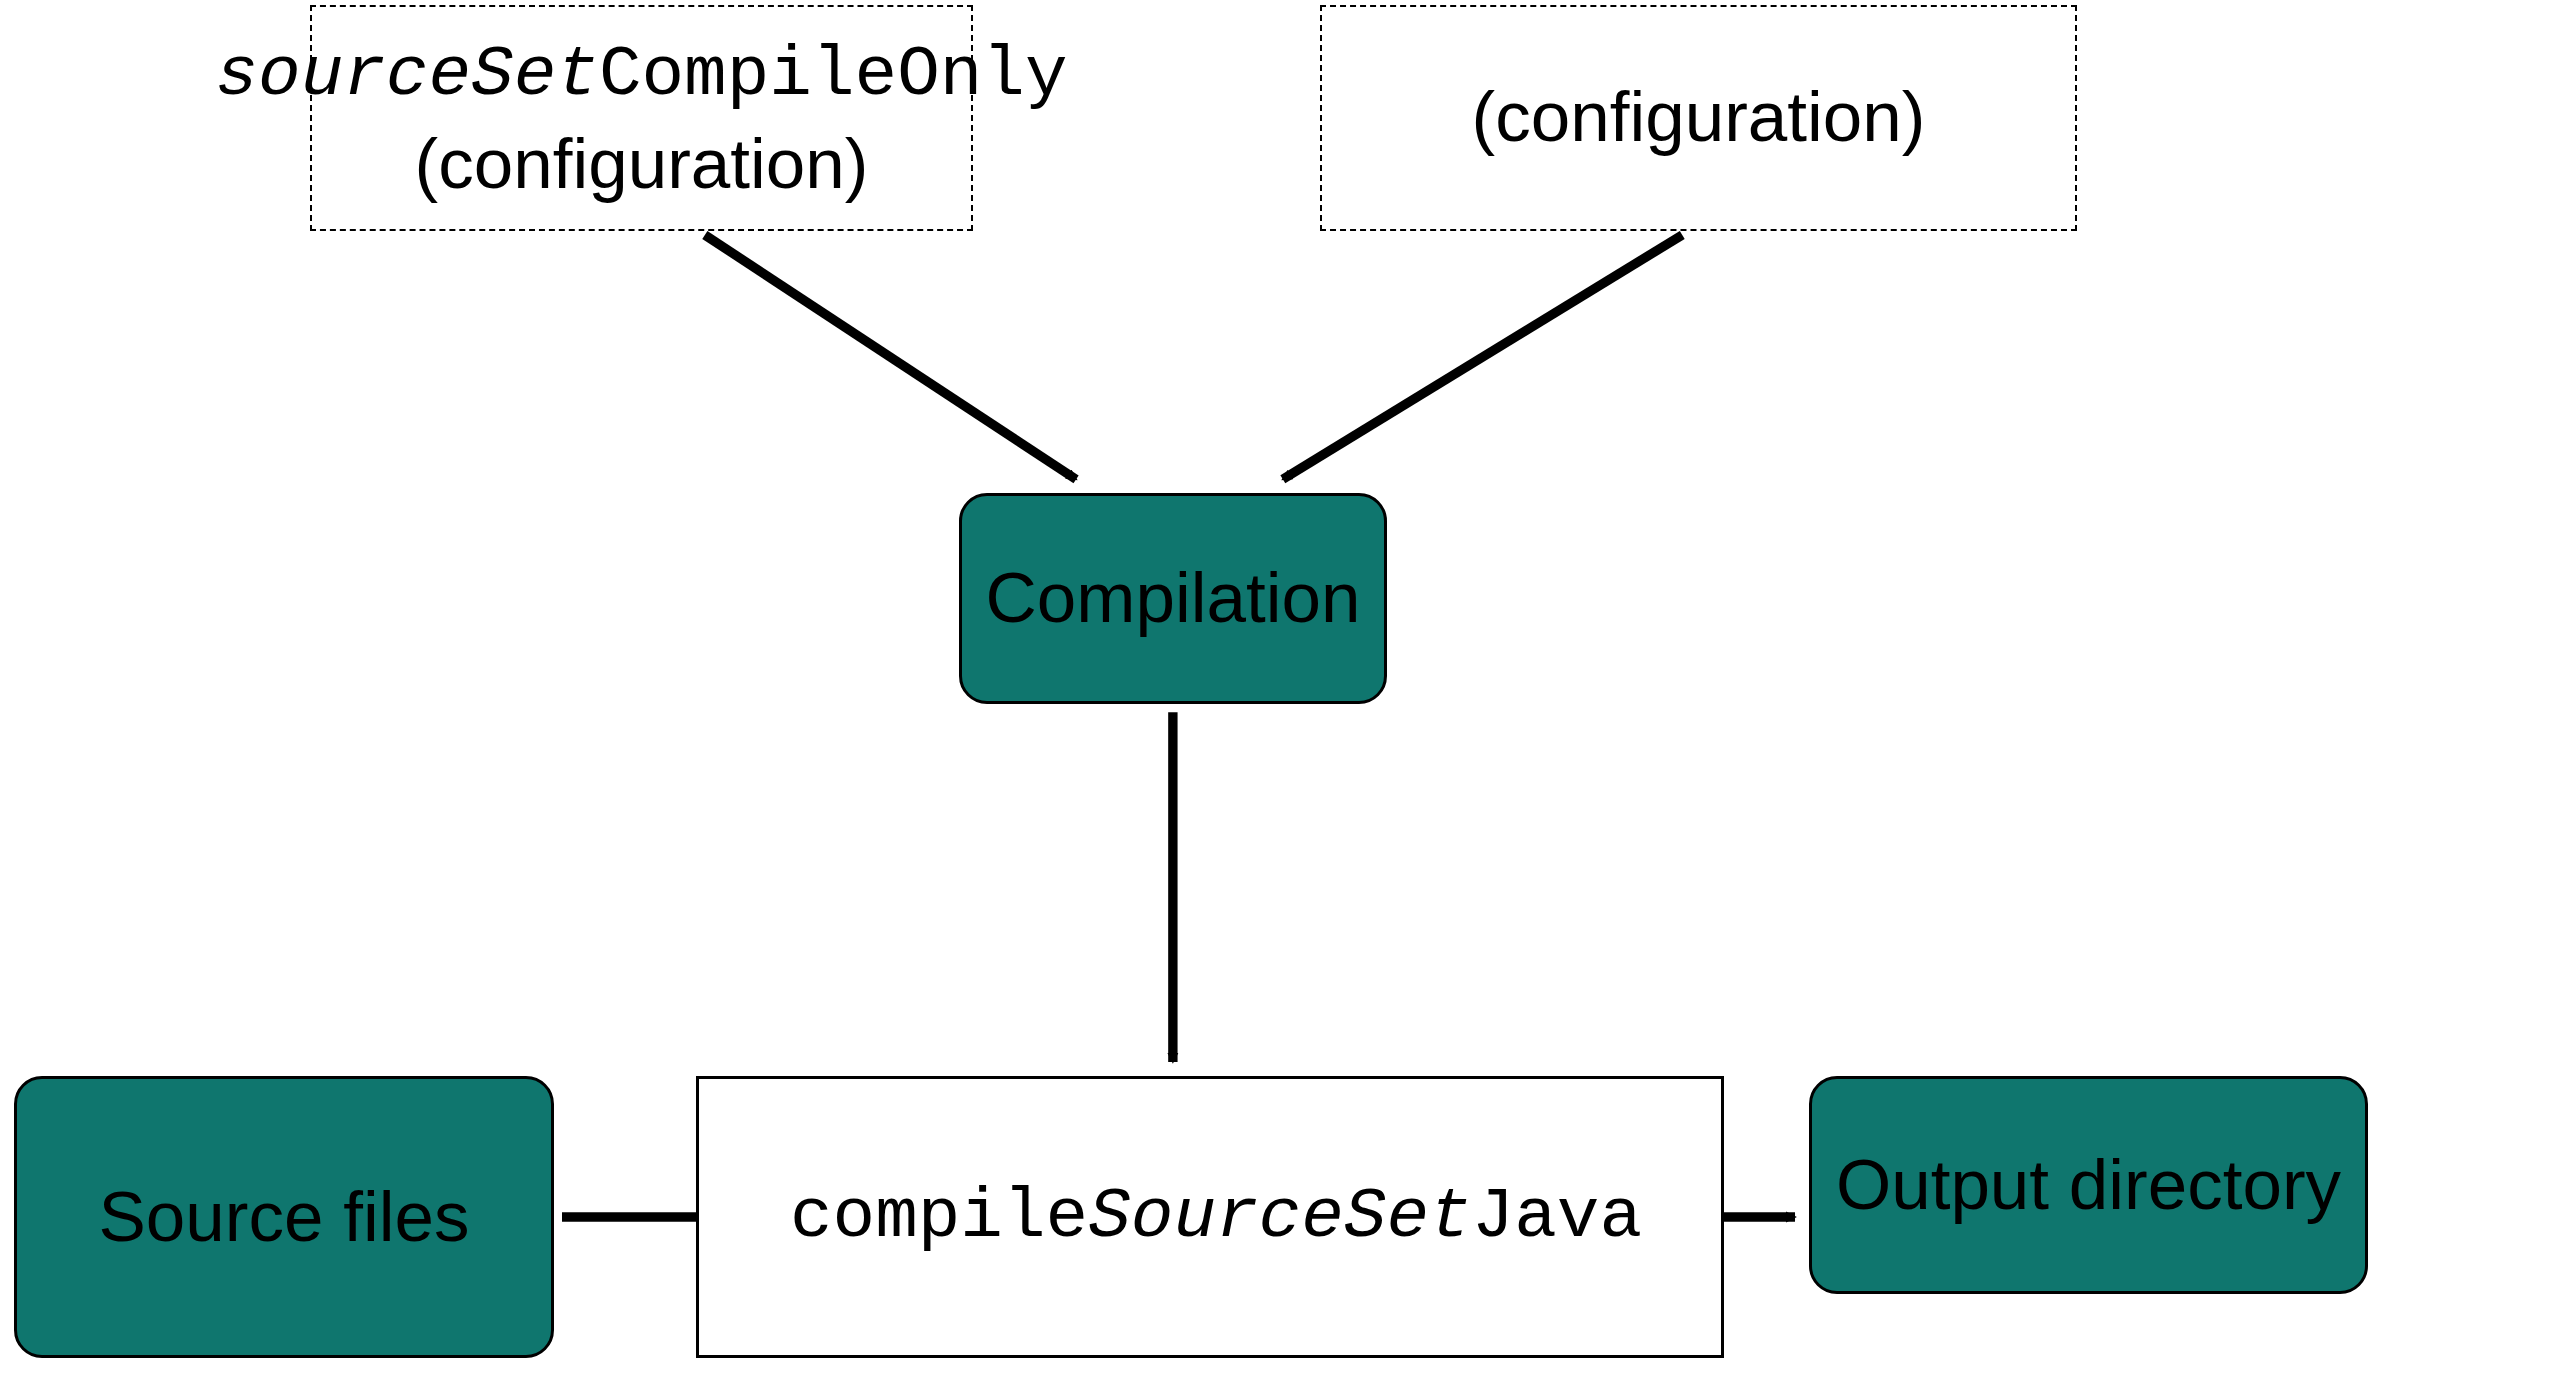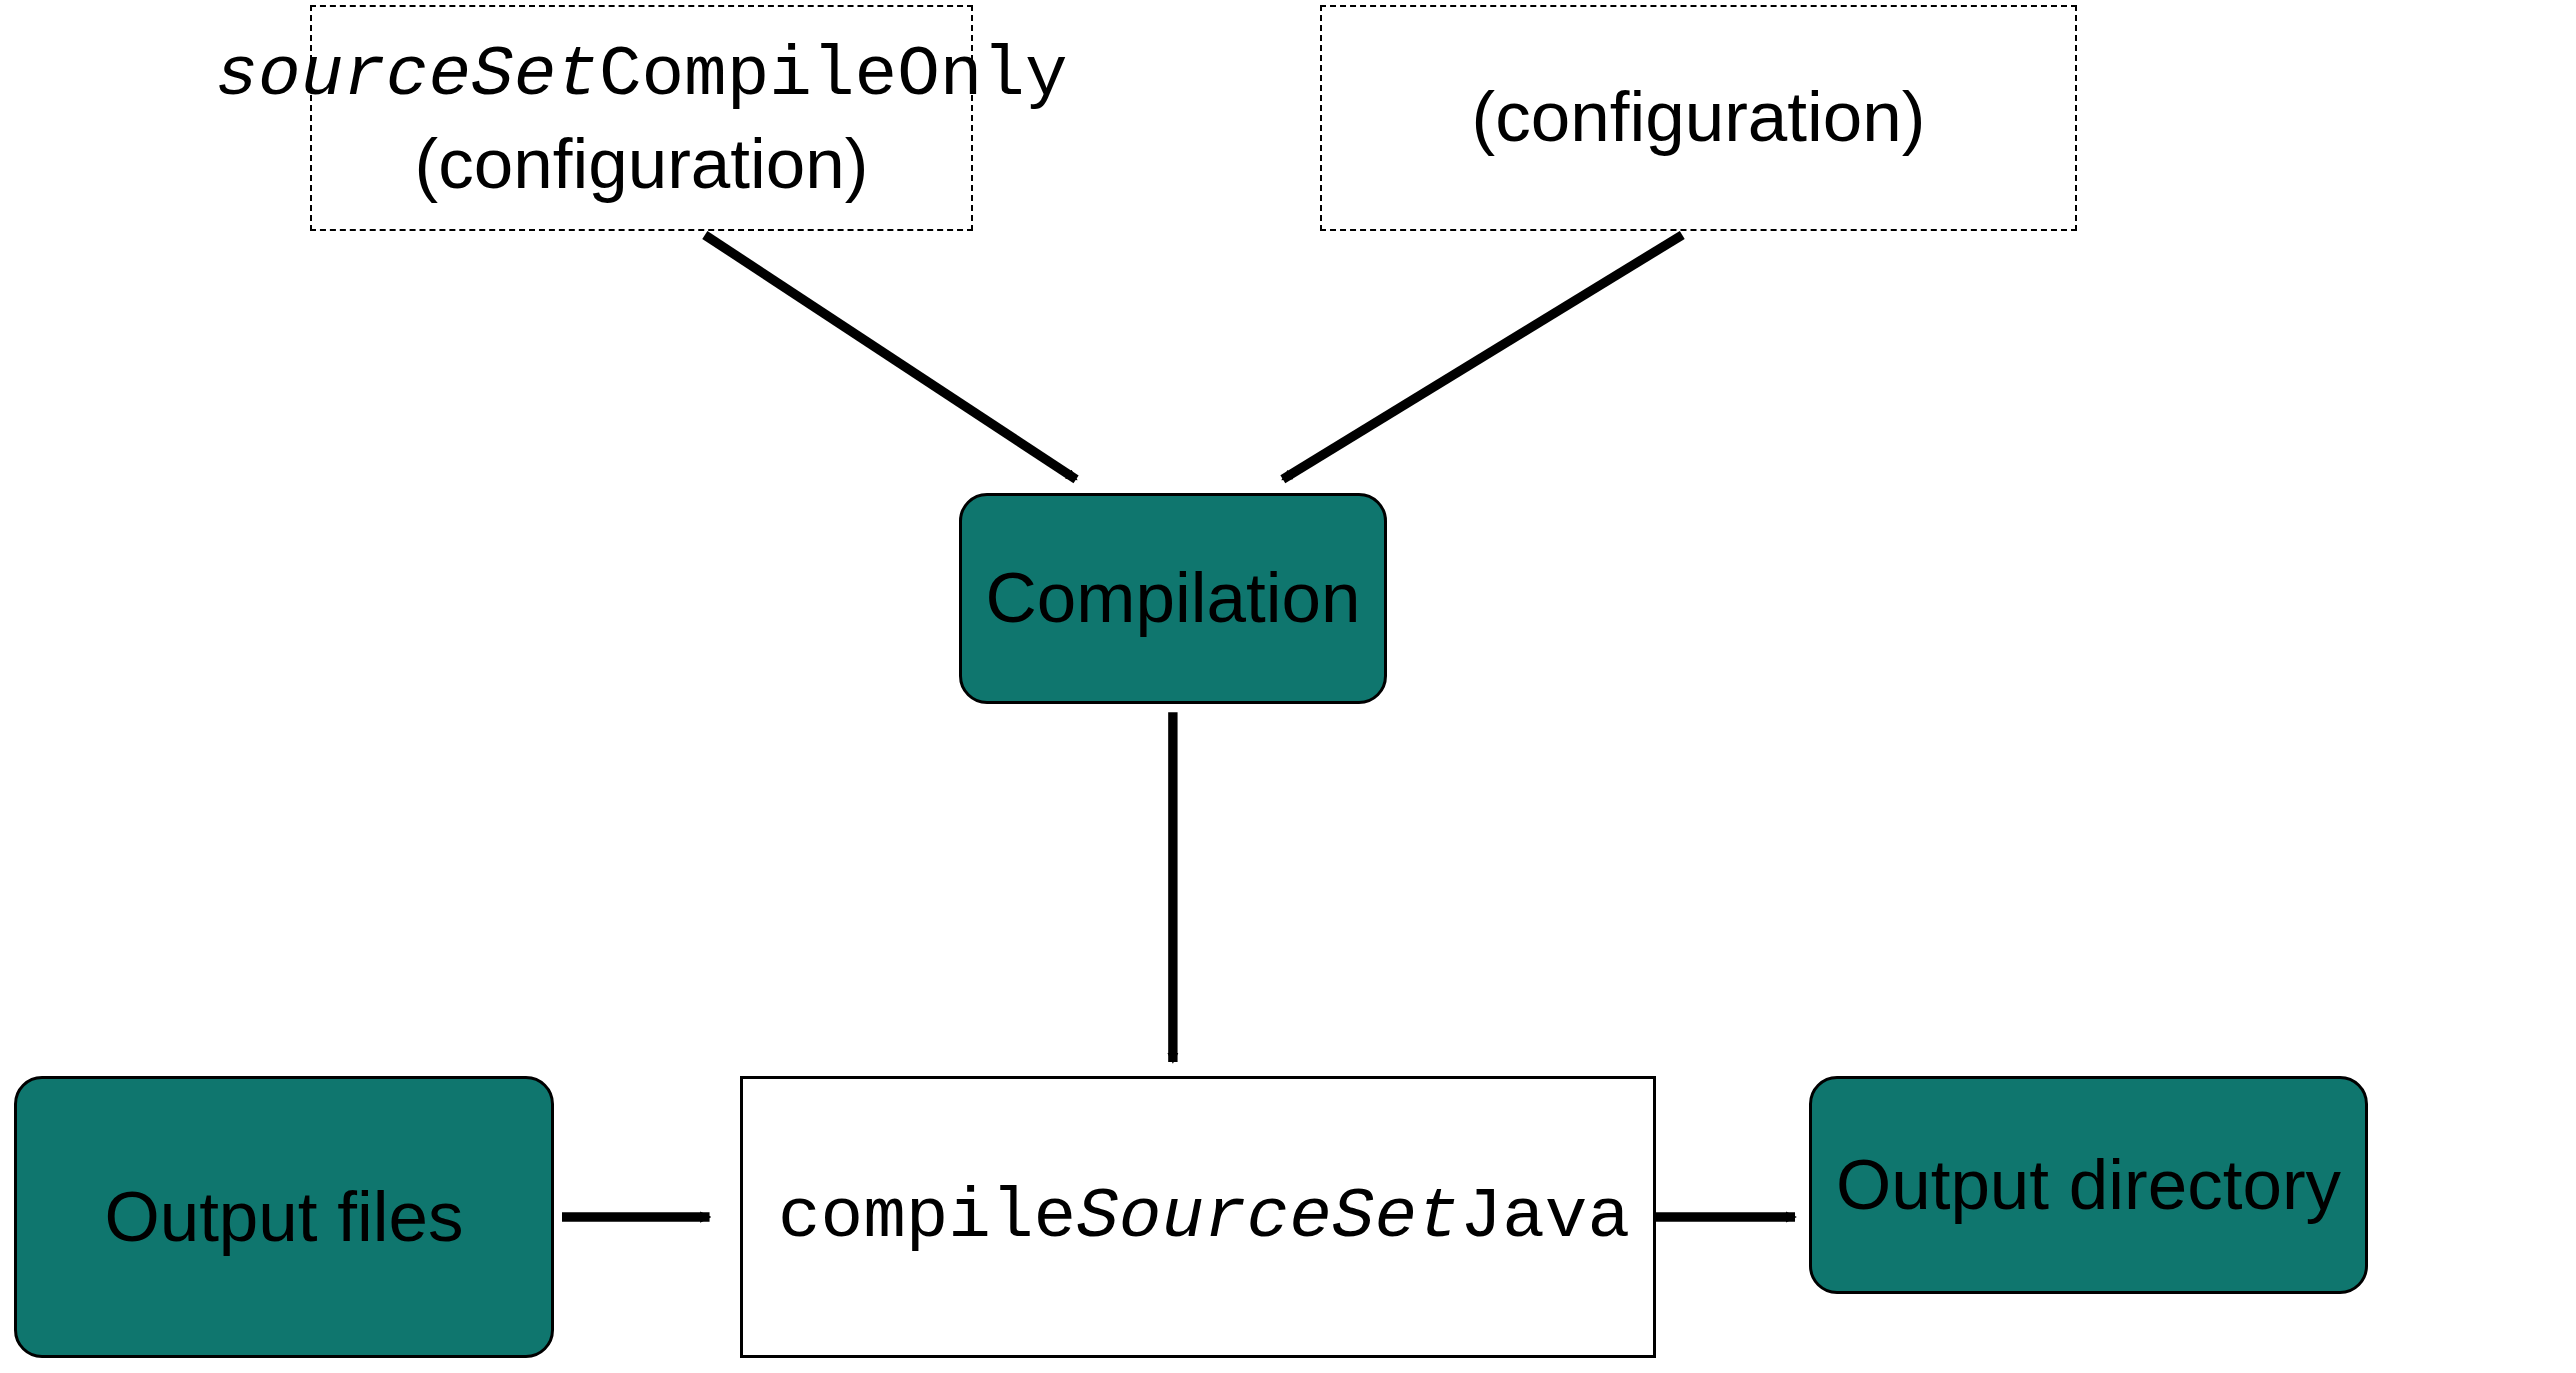--- a/index.html
+++ b/index.html
@@ -38,21 +38,21 @@
       background: #fff;
     }
     .mono { font-family: "Courier New", Courier, monospace; }
     .italic { font-style: italic; }
 
     
     #n-compileonly { left: 310px;  top: 4.7px;   width: 663px; height: 226px; }
     #n-impl        { left: 1320px; top: 4.7px;   width: 757px; height: 226px; }
     #n-classpath   { left: 959px; top: 493px; width: 428px; height: 211px; }
     #n-source      { left: 14px;   top: 1076px; width: 540px; height: 282px; }
-    #n-compile     { left: 740px;  top: 1076px; width: 916px; height: 282px; padding-left: 12px; }
+    #n-compile     { left: 696px;  top: 1076px; width: 1028px; height: 282px; padding-left: 12px; }
     #n-output      { left: 1809px; top: 1076px; width: 559px; height: 218px; }
 
     svg.edges {
       position: absolute;
       left: 0; top: 0;
       width: 2576px; height: 1374px;
       pointer-events: none;
     }
   </style>
 </head>
@@ -87,21 +87,21 @@
 
   <div id="n-impl" class="node dashed-box">
     <div>(configuration)</div>
   </div>
 
   <div id="n-classpath" class="node green-box">
     <div>Compilation</div>
   </div>
 
   <div id="n-source" class="node green-box">
-    <div>Output files</div>
+    <div>Source files</div>
   </div>
 
   <div id="n-compile" class="node white-box">
     <div class="mono">
       <span>compile</span><span class="italic">SourceSet</span><span>Java</span>
     </div>
   </div>
 
   <div id="n-output" class="node green-box">
     <div>Output directory</div>

